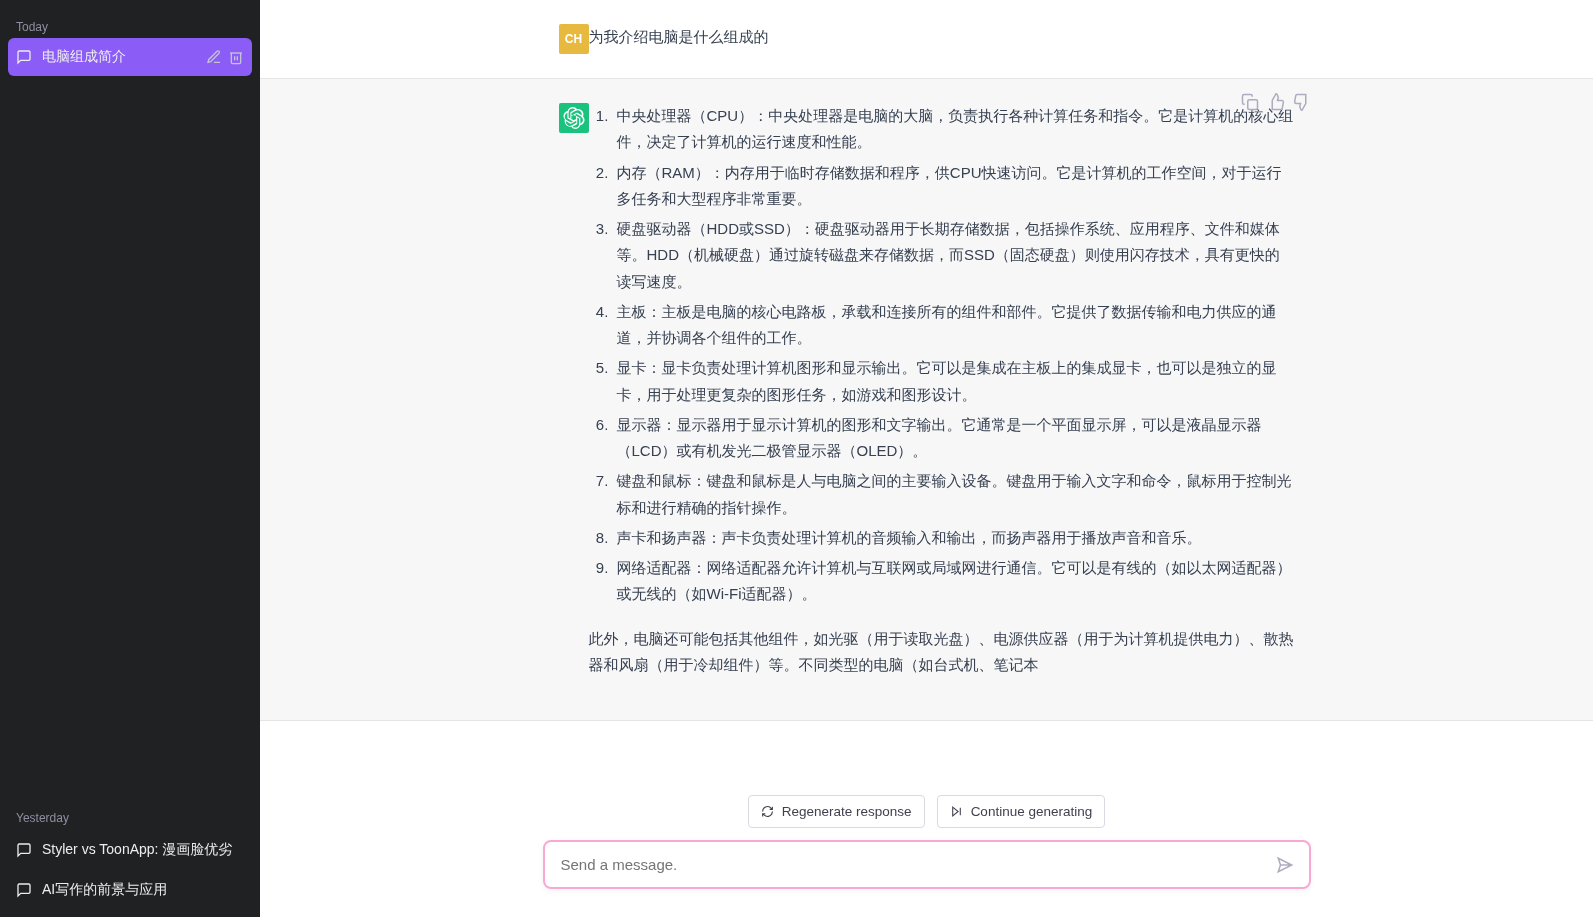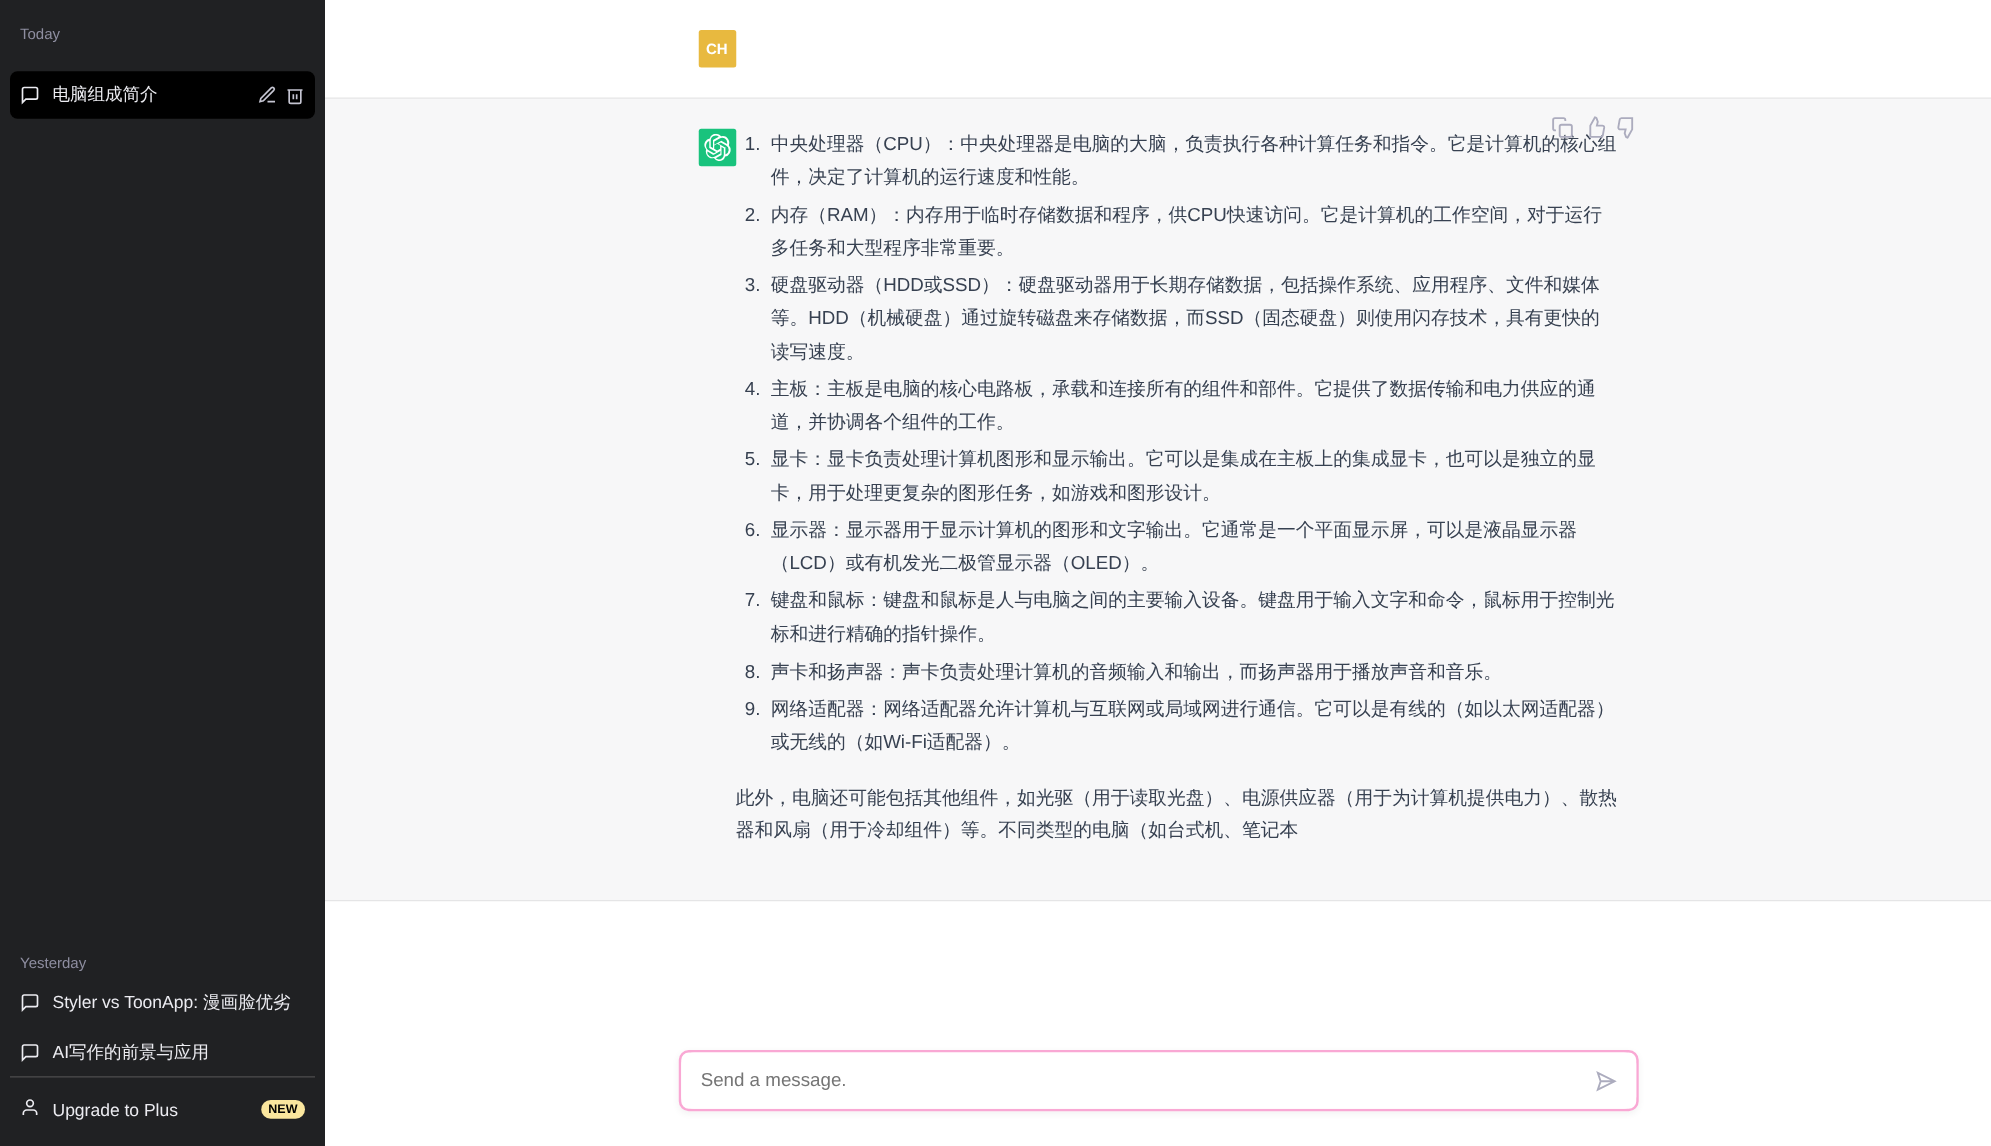--- a/index.html
+++ b/index.html
@@ -7,21 +7,21 @@
     .app { display: flex; height: 917px; width: 1593px; }
     
     
     .sidebar { width: 260px; background: #202123; color: #ececf1; display: flex; flex-direction: column; padding: 8px; }
     .new-chat { display: flex; align-items: center; gap: 12px; padding: 12px; border: 1px solid #4d4d4f; border-radius: 6px; cursor: pointer; font-size: 14px; }
     .plus-icon { width: 16px; height: 16px; display: flex; align-items: center; justify-content: center; }
     
     .sidebar-section-label { color: #8e8ea0; font-size: 12px; padding: 12px 8px 4px; }
     .chat-list { flex: 1; overflow-y: auto; display: flex; flex-direction: column; gap: 2px; }
     .chat-item { display: flex; align-items: center; gap: 10px; padding: 10px 8px; border-radius: 6px; cursor: pointer; font-size: 14px; position: relative; }
-    .chat-item.active { background: #000000; margin-top: 19px; }
+    .chat-item.active { background: #8b5cf6; }
     .chat-item-label { flex: 1; white-space: nowrap; overflow: hidden; text-overflow: ellipsis; }
     .chat-item-actions { display: none; gap: 6px; }
     .chat-item.active .chat-item-actions { display: flex; }
     .chat-icon { width: 16px; height: 16px; flex-shrink: 0; }
     .icon-btn-sm { width: 16px; height: 16px; cursor: pointer; color: #c5c5d2; }
     .spacer-flex { flex: 1; }
     
     .sidebar-bottom { border-top: 1px solid #4d4d4f; padding-top: 4px; }
     .upgrade-item { display: flex; align-items: center; gap: 10px; padding: 12px 8px; cursor: pointer; font-size: 14px; border-radius: 6px; }
     .badge-new { background: #fae69e; color: #000; font-size: 10px; font-weight: 600; padding: 2px 6px; border-radius: 8px; margin-left: auto; }
@@ -99,40 +99,29 @@
       <div class="chat-item">
         <span class="chat-icon">
           <svg viewBox="0 0 24 24" width="16" height="16" stroke="currentColor" stroke-width="2" fill="none">
               <path d="M21 15a2 2 0 0 1-2 2H7l-4 4V5a2 2 0 0 1 2-2h14a2 2 0 0 1 2 2z"></path>
             </svg>
         </span>
         <span class="chat-item-label">AI写作的前景与应用</span>
       </div>
     </div>
 
-    <div class="sidebar-bottom">
-      <div class="upgrade-item">
-        <span>
-          <svg viewBox="0 0 24 24" width="16" height="16" stroke="currentColor" stroke-width="2" fill="none">
-              <path d="M20 21v-2a4 4 0 0 0-4-4H8a4 4 0 0 0-4 4v2"></path>
-              <circle cx="12" cy="7" r="4"></circle>
-            </svg>
-        </span>
-        <span>Upgrade to Plus</span>
-        <span class="badge-new">NEW</span>
-      </div>
-    </div>
   </div>
 
   <div class="main">
     <div class="conversation">
 
       <div class="msg-row user">
         <div class="msg-row-inner">
           <div class="avatar user">CH</div>
+          <div class="msg-content">为我介绍电脑是什么组成的</div>
         </div>
       </div>
 
       <div class="msg-row assistant">
         <div class="msg-row-inner">
           <div class="avatar assistant">
             <svg viewBox="0 0 41 41" fill="none">
                 <path d="M37.5 16.7a9.8 9.8 0 0 0-.8-8.1 10 10 0 0 0-10.7-4.8A9.9 9.9 0 0 0 18.5 0a10 10 0 0 0-9.5 6.9 9.9 9.9 0 0 0-6.6 4.8 10 10 0 0 0 1.2 11.7 9.8 9.8 0 0 0 .9 8.1 10 10 0 0 0 10.7 4.8A9.9 9.9 0 0 0 22.5 41a10 10 0 0 0 9.5-6.9 9.9 9.9 0 0 0 6.6-4.8 10 10 0 0 0-1.1-11.6ZM22.5 38.4a7.4 7.4 0 0 1-4.8-1.7l.2-.1 8-4.6c.4-.2.6-.6.6-1.1V19.6l3.4 2v9.2a7.5 7.5 0 0 1-7.4 7.6ZM6.4 31.5a7.4 7.4 0 0 1-.9-5l.2.1 8 4.6c.4.3.9.3 1.3 0l9.8-5.6V29.5l-8 4.6a7.5 7.5 0 0 1-10.2-2.7Zm-2.1-17.3a7.4 7.4 0 0 1 3.9-3.3V20.4c0 .5.2.9.6 1.1l9.8 5.6-3.4 2-8-4.6a7.5 7.5 0 0 1-2.7-10.2Zm27.5 6.4-9.8-5.6 3.4-2 8 4.6a7.5 7.5 0 0 1-1.1 13.5V20.6c0-.5-.3-.9-.7-1.1ZM35 15.5l-.2-.1-8-4.6a1.3 1.3 0 0 0-1.3 0l-9.8 5.6V11.5l8-4.6a7.5 7.5 0 0 1 11.1 7.7l.2.9ZM13.8 21.4l-3.4-2v-9.2a7.5 7.5 0 0 1 12.2-5.8l-.2.1-8 4.6c-.4.2-.6.6-.6 1.1v11.3Zm1.8-4 4.4-2.5 4.4 2.5v5l-4.4 2.5-4.4-2.5Z" fill="#fff"></path>
               </svg>
           </div>
@@ -167,20 +156,35 @@
                   <path d="M17 14V2M9 18.1 10 14H4.2a2 2 0 0 1-2-2.2l1.4-8a2 2 0 0 1 2-1.8H17v12l-5 9-.9-.4a2 2 0 0 1-1.1-1.8Z"></path>
                 </svg>
             </span>
           </div>
         </div>
       </div>
     </div>
 
     <div class="footer">
       <div class="footer-inner">
+        <div class="action-buttons">
+          <button class="action-btn">
+            <svg viewBox="0 0 24 24" stroke="currentColor" stroke-width="2" fill="none">
+                <path d="M3 12a9 9 0 0 1 15-6.7L21 8M3 16l3 2.7A9 9 0 0 0 21 12M21 3v5h-5M3 21v-5h5"></path>
+              </svg>
+            <span>Regenerate response</span>
+          </button>
+          <button class="action-btn">
+            <svg viewBox="0 0 24 24" stroke="currentColor" stroke-width="2" fill="none">
+                <polygon points="5 4 15 12 5 20 5 4"></polygon>
+                <line x1="19" y1="5" x2="19" y2="19"></line>
+              </svg>
+            <span>Continue generating</span>
+          </button>
+        </div>
         <div class="input-wrap">
           <input class="chat-input" placeholder="Send a message." style="">
           <span class="send-btn">
             <svg viewBox="0 0 24 24" width="18" height="18" stroke="currentColor" stroke-width="2" fill="none">
                 <path d="m3 3 18 9-18 9 3-9Zm3 9h15"></path>
               </svg>
           </span>
         </div>
       </div>
     </div>

